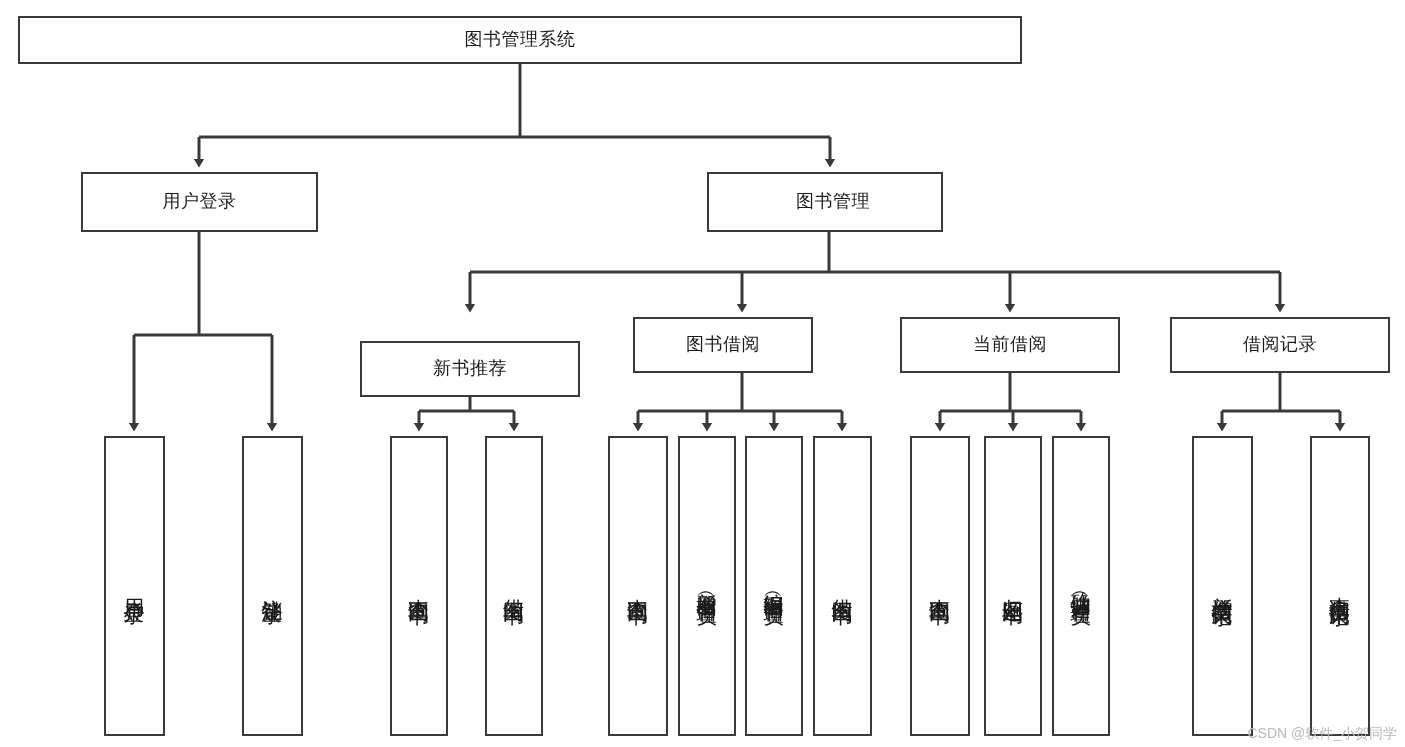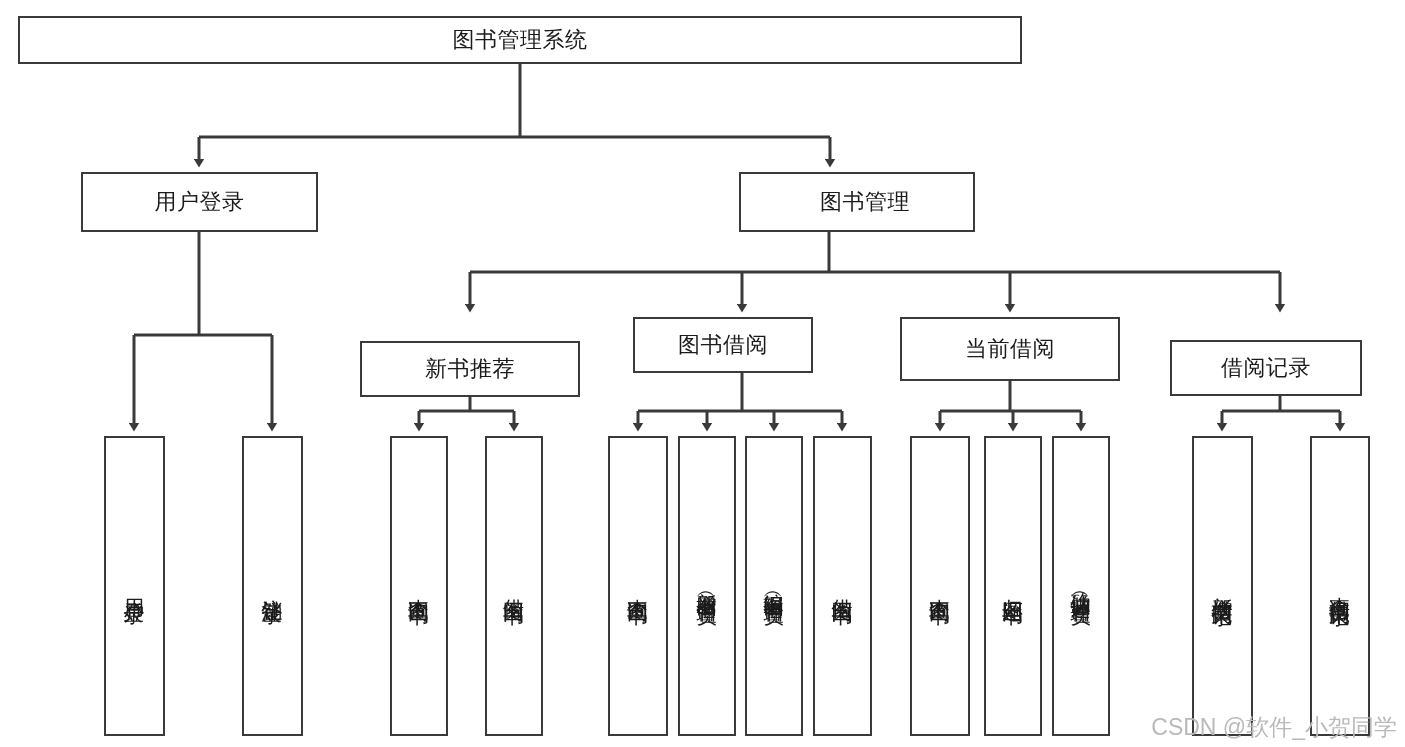--- a/index.html
+++ b/index.html
@@ -30,21 +30,21 @@
     box-sizing: border-box;
     background: #ffffff;
     border: 2px solid #3a3a3a;
     display: flex;
     align-items: center;
     justify-content: center;
     color: #1b1b1b;
     line-height: 1.18;
   }
   .node.h-node {
-    font-size: 22px;
+    font-size: 18px;
     letter-spacing: 0.5px;
   }
   .node.v-node {
     font-size: 21px;
     letter-spacing: 1px;
   }
   .node .label {
     display: block;
     text-align: center;
   }
@@ -52,21 +52,21 @@
     writing-mode: vertical-rl;
     text-orientation: upright;
     white-space: nowrap;
     line-height: 1.0;
     letter-spacing: 2px;
   }
   .watermark {
     position: absolute;
     right: 8px;
     bottom: 4px;
-    font-size: 23px;
+    font-size: 14px;
     color: #b9b9b9;
     white-space: nowrap;
     user-select: none;
   }
 </style>
 </head>
 <body>
 
 <div id="canvas">
 
@@ -120,34 +120,34 @@
     </g>
   </svg>
 
   <div class="node h-node" id="node-root" style="left: 18px; top: 16px; width: 1004px; height: 48px;">
     <span class="label">图书管理系统</span>
   </div>
 
   <div class="node h-node" id="l2-0" style="left: 81px; top: 172px; width: 237px; height: 60px;">
     <span class="label">用户登录</span>
   </div>
-  <div class="node h-node" id="l2-1" style="left: 739px; top: 172px; width: 236px; height: 60px; padding-left: 16px;">
+  <div class="node h-node" id="l2-1" style="left: 707px; top: 172px; width: 236px; height: 60px; padding-left: 16px;">
     <span class="label">图书管理</span>
   </div>
 
   <div class="node h-node" id="l3-0" style="left: 360px; top: 317px; width: 220px; height: 56px; margin-top: 24px;">
     <span class="label">新书推荐</span>
   </div>
   <div class="node h-node" id="l3-1" style="left: 633px; top: 317px; width: 180px; height: 56px;">
     <span class="label">图书借阅</span>
   </div>
-  <div class="node h-node" id="l3-2" style="left: 900px; top: 317px; width: 220px; height: 64px;">
+  <div class="node h-node" id="l3-2" style="left: 900px; top: 317px; width: 220px; height: 56px;">
     <span class="label">当前借阅</span>
   </div>
-  <div class="node h-node" id="l3-3" style="left: 1170px; top: 317px; width: 192px; height: 56px; margin-top: 23px;">
+  <div class="node h-node" id="l3-3" style="left: 1170px; top: 317px; width: 220px; height: 56px;">
     <span class="label">借阅记录</span>
   </div>
 
   <div class="node v-node" id="leaf-0" style="left: 104px; top: 436px; width: 61px; height: 300px;">
     <span class="label">用户登录</span>
   </div>
   <div class="node v-node" id="leaf-1" style="left: 242px; top: 436px; width: 61px; height: 300px;">
     <span class="label">注销登录</span>
   </div>
   <div class="node v-node" id="leaf-2" style="left: 390px; top: 436px; width: 58px; height: 300px;">

